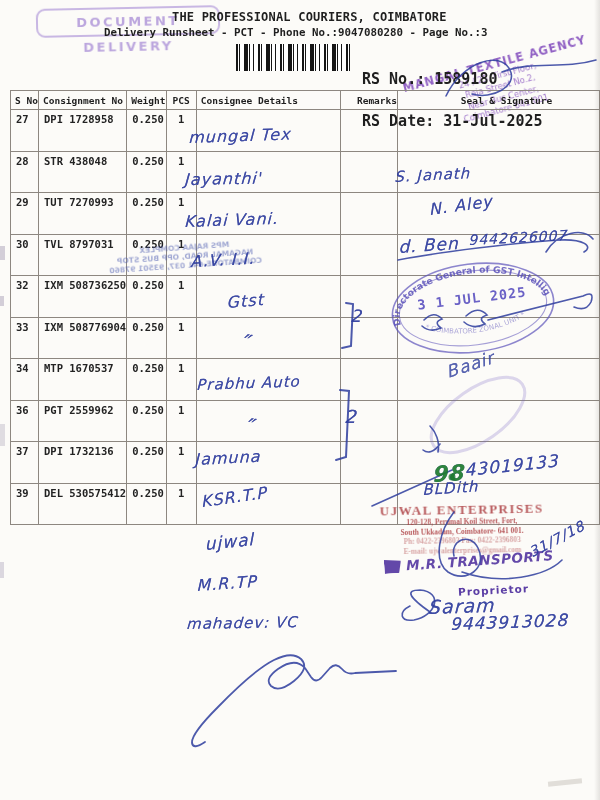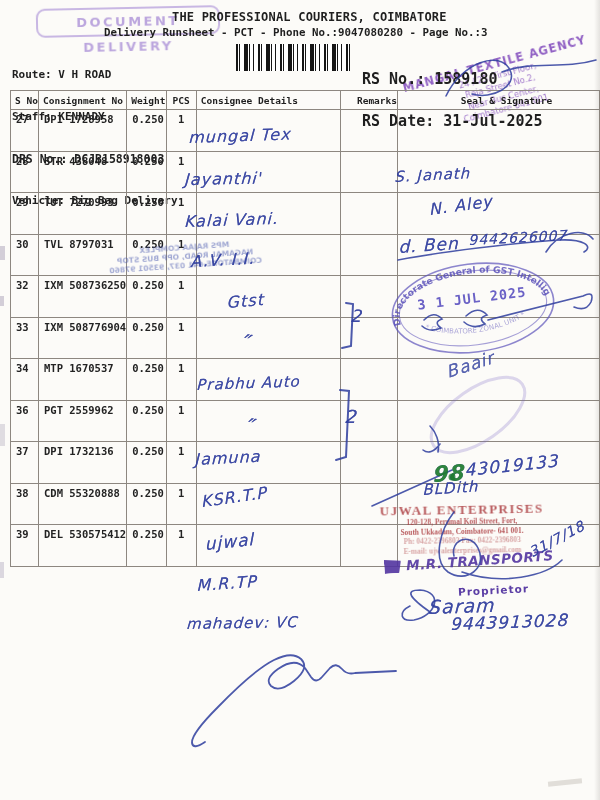--- a/index.html
+++ b/index.html
@@ -81,26 +81,20 @@
     <div class="l1">MANGAL TEXTILE AGENCY</div>
     <div class="sm">24 / 25, First Floor,</div>
     <div class="sm">Raja Street No.2,</div>
     <div class="sm">Near Bus Center,</div>
     <div class="sm">Coimbatore 641 001</div>
   </div>
 
   <div class="abs printed title1">THE PROFESSIONAL COURIERS, COIMBATORE</div>
   <div class="abs printed title2">Delivery Runsheet - PCT - Phone No.:9047080280 - Page No.:3</div>
 
-  <div class="abs printed info-left">
-    <div>Route: V H ROAD</div>
-    <div>Staff: KENNADY</div>
-    <div class="drs">DRS No.: DCJB158918003</div>
-    <div>Vehicle: Big Bag Delivery</div>
-  </div>
 
   <div class="abs barcode"></div>
 
   <div class="abs printed info-right">
     <div>RS No.: 1589180</div>
     <div>RS Date: 31-Jul-2025</div>
   </div>
 
   <table class="grid">
     <colgroup>
@@ -192,29 +186,20 @@
       <td>PGT 2559962</td>
       <td>0.250</td>
       <td>1</td>
       <td></td>
       <td></td>
       <td></td>
     </tr>
         <tr>
       <td>37</td>
       <td>DPI 1732136</td>
-      <td>0.250</td>
-      <td>1</td>
-      <td></td>
-      <td></td>
-      <td></td>
-    </tr>
-        <tr>
-      <td>38</td>
-      <td>CDM 55320888</td>
       <td>0.250</td>
       <td>1</td>
       <td></td>
       <td></td>
       <td></td>
     </tr>
         <tr>
       <td>39</td>
       <td>DEL 530575412</td>
       <td>0.250</td>

